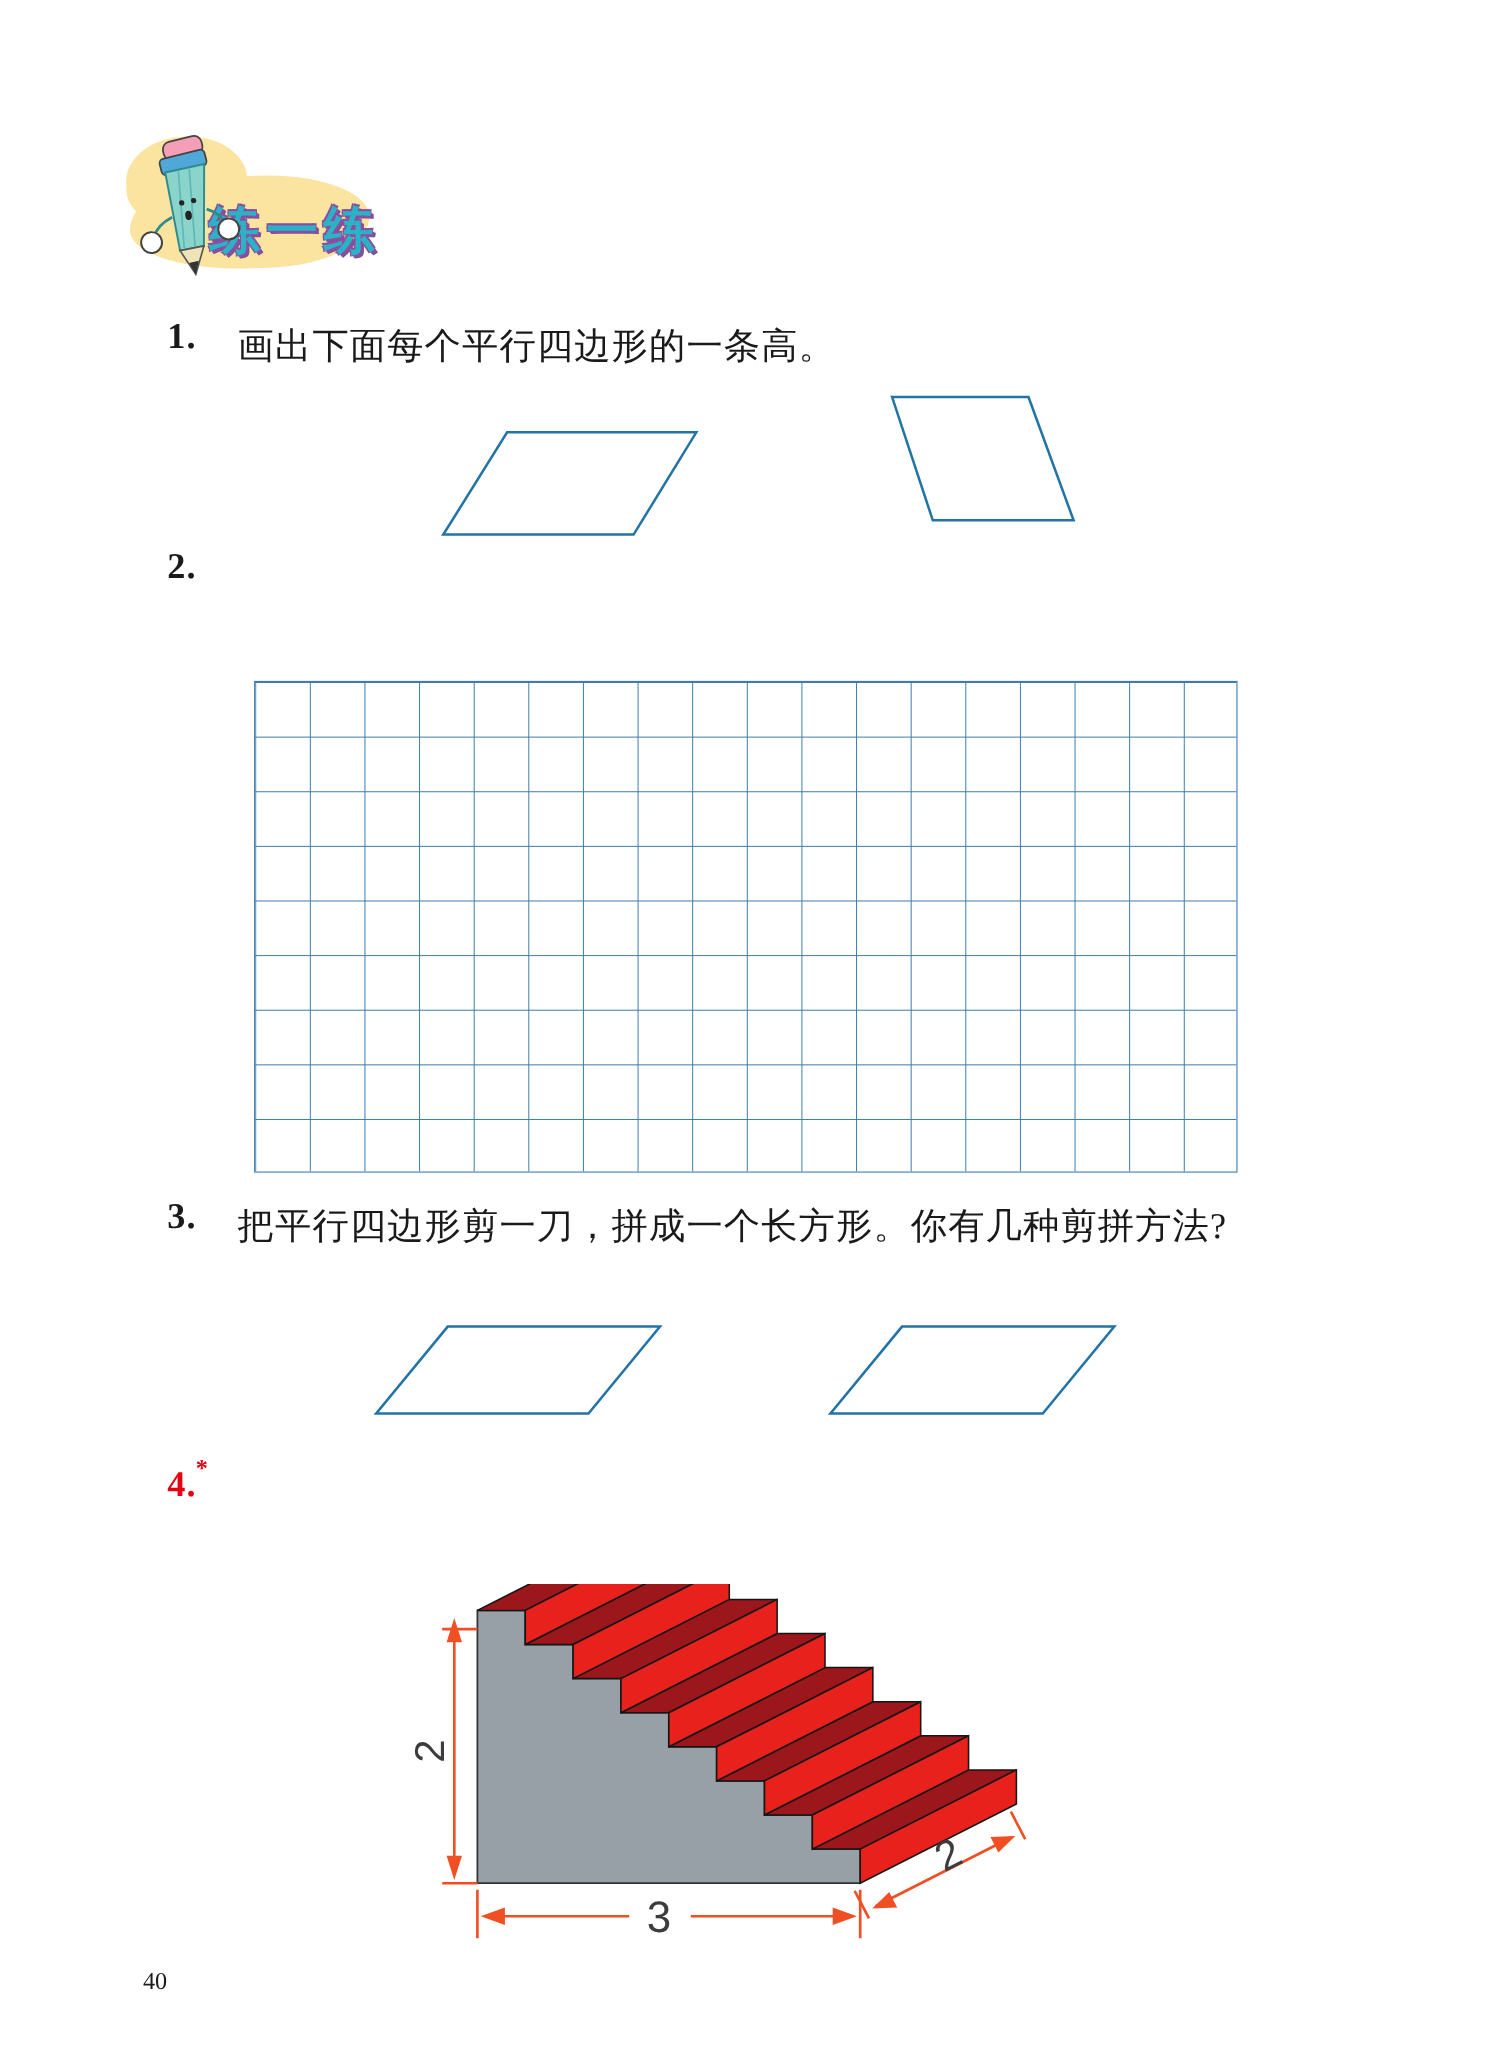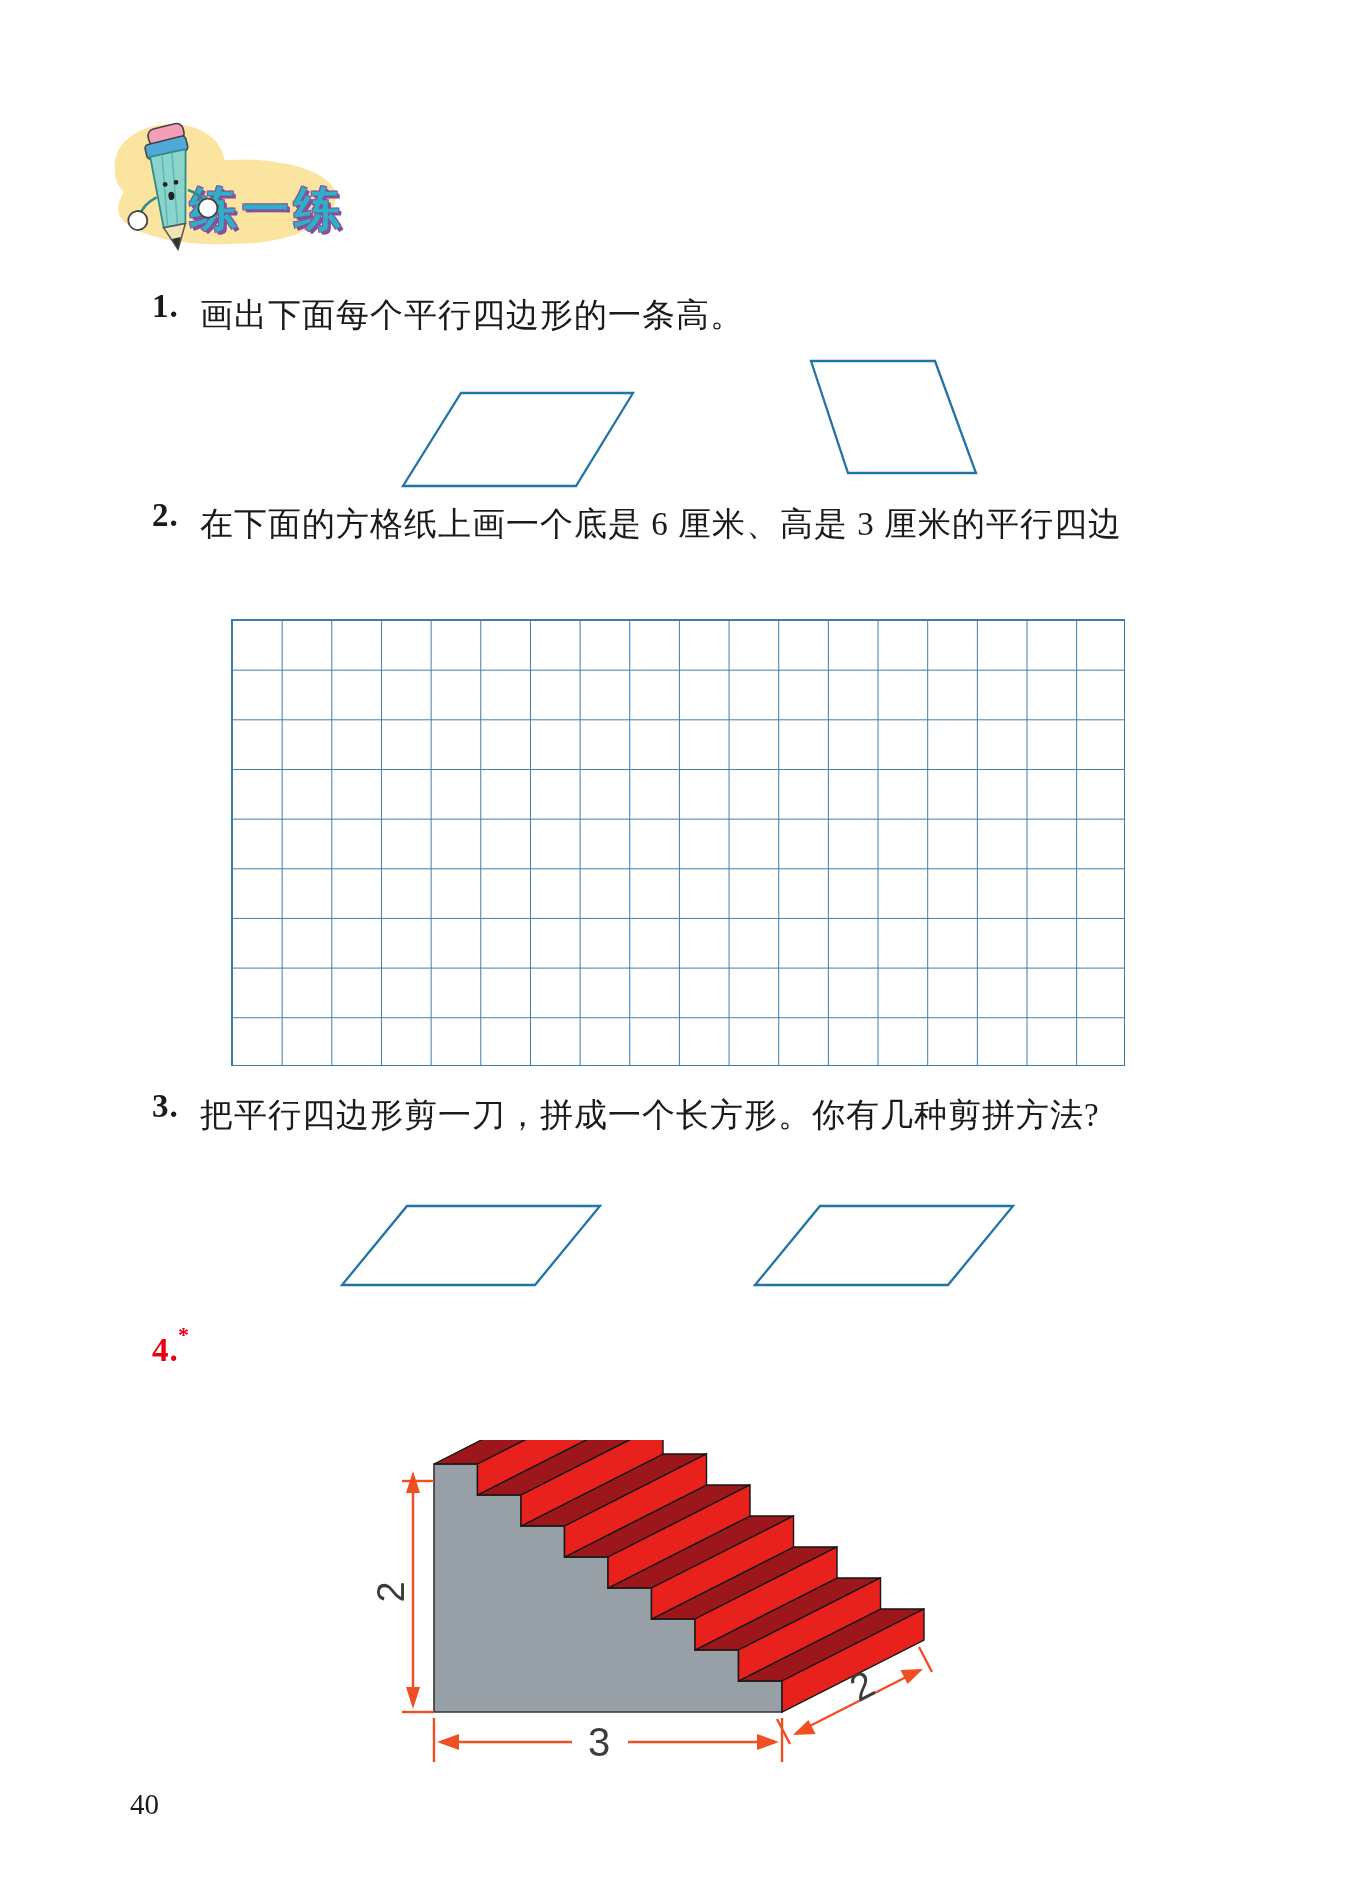--- a/index.html
+++ b/index.html
@@ -24,41 +24,41 @@
     font-size:47px;letter-spacing:5px;color:#2CB1C7;
     text-shadow:-1px -1px 0 #8A4F9E,1px -1px 0 #8A4F9E,-1px 1px 0 #8A4F9E,
                 2px 2px 0 #8A4F9E,3px 3px 0 #7C4E9E;
   }
   .mascot{position:absolute;left:108px;top:122px;width:124px;height:146px;}
   
   .q{position:absolute;left:152px;width:1010px;font-size:33px;letter-spacing:1px;}
   .qnum{position:absolute;left:0;top:0;font-weight:bold;}
   .qnum.red{color:#E60012;}
   .q4-star{position:absolute;left:26px;top:-10px;font-size:22px;color:#E60012;font-weight:bold;}
-  .qlines{margin-left:48px;}
+  .qlines{margin-left:64px;}
   .qlines .line{line-height:55px;height:55px;white-space:nowrap;}
   #q1{top:288px;}
   #q2{top:497px;}
   #q3{top:1088px;}
   #q4{top:1332px;}
   
   .grid-paper{
     position:absolute;left:231px;top:619px;width:894px;height:447px;
     border:1px solid #3C7CAC;box-sizing:border-box;
     background-image:
       linear-gradient(to right,#3C7CAC 1px,transparent 1px),
       linear-gradient(to bottom,#3C7CAC 1px,transparent 1px);
     background-size:49.67px 49.67px;
   }
   
   .fig{position:absolute;}
   svg{display:block;}
   .para{fill:none;stroke:#2273A6;stroke-width:2.3px;}
   .dimtext{font-family:"Liberation Sans","DejaVu Sans",sans-serif;fill:#3C3C3C;}
-  .page-number{position:absolute;left:130px;top:1788px;font-size:29px;}
+  .page-number{position:absolute;left:130px;top:1788px;font-size:22px;}
 </style>
 </head>
 <body>
 
 <div class="badge-blob"></div>
 <div class="practice-title">练一练</div>
 <svg class="mascot" viewBox="0 0 124 146">
   <g transform="rotate(-6 62 70)">
     <rect x="46" y="4" width="36" height="17" rx="7" fill="#F49FB7" stroke="#444" stroke-width="1.6" transform="rotate(-8 64 12)"></rect>
     <rect x="42" y="18" width="42" height="15" rx="4" fill="#4FA8D8" stroke="#444" stroke-width="1.6" transform="rotate(-8 63 25)"></rect>
@@ -87,21 +87,20 @@
 <svg class="fig" style="left:400px;top:388px;width:240px;height:102px" viewBox="0 0 240 102">
   <polygon class="para" points="61,5 233,5 176,98 3,98"></polygon>
 </svg>
 <svg class="fig" style="left:806px;top:356px;width:176px;height:122px" viewBox="0 0 176 122">
   <polygon class="para" points="5,5 129,5 170,117 42,117"></polygon>
 </svg>
 
 <div class="q" id="q2">
   <span class="qnum">2.</span>
   <div class="qlines">
-    <div class="line">在下面的方格纸上画一个底是 6 厘米、高是 3 厘米的平行四边</div>
   </div>
 </div>
 
 <div class="grid-paper"></div>
 
 <div class="q" id="q3">
   <span class="qnum">3.</span>
   <div class="qlines">
     <div class="line">把平行四边形剪一刀，拼成一个长方形。你有几种剪拼方法?</div>
   </div>

